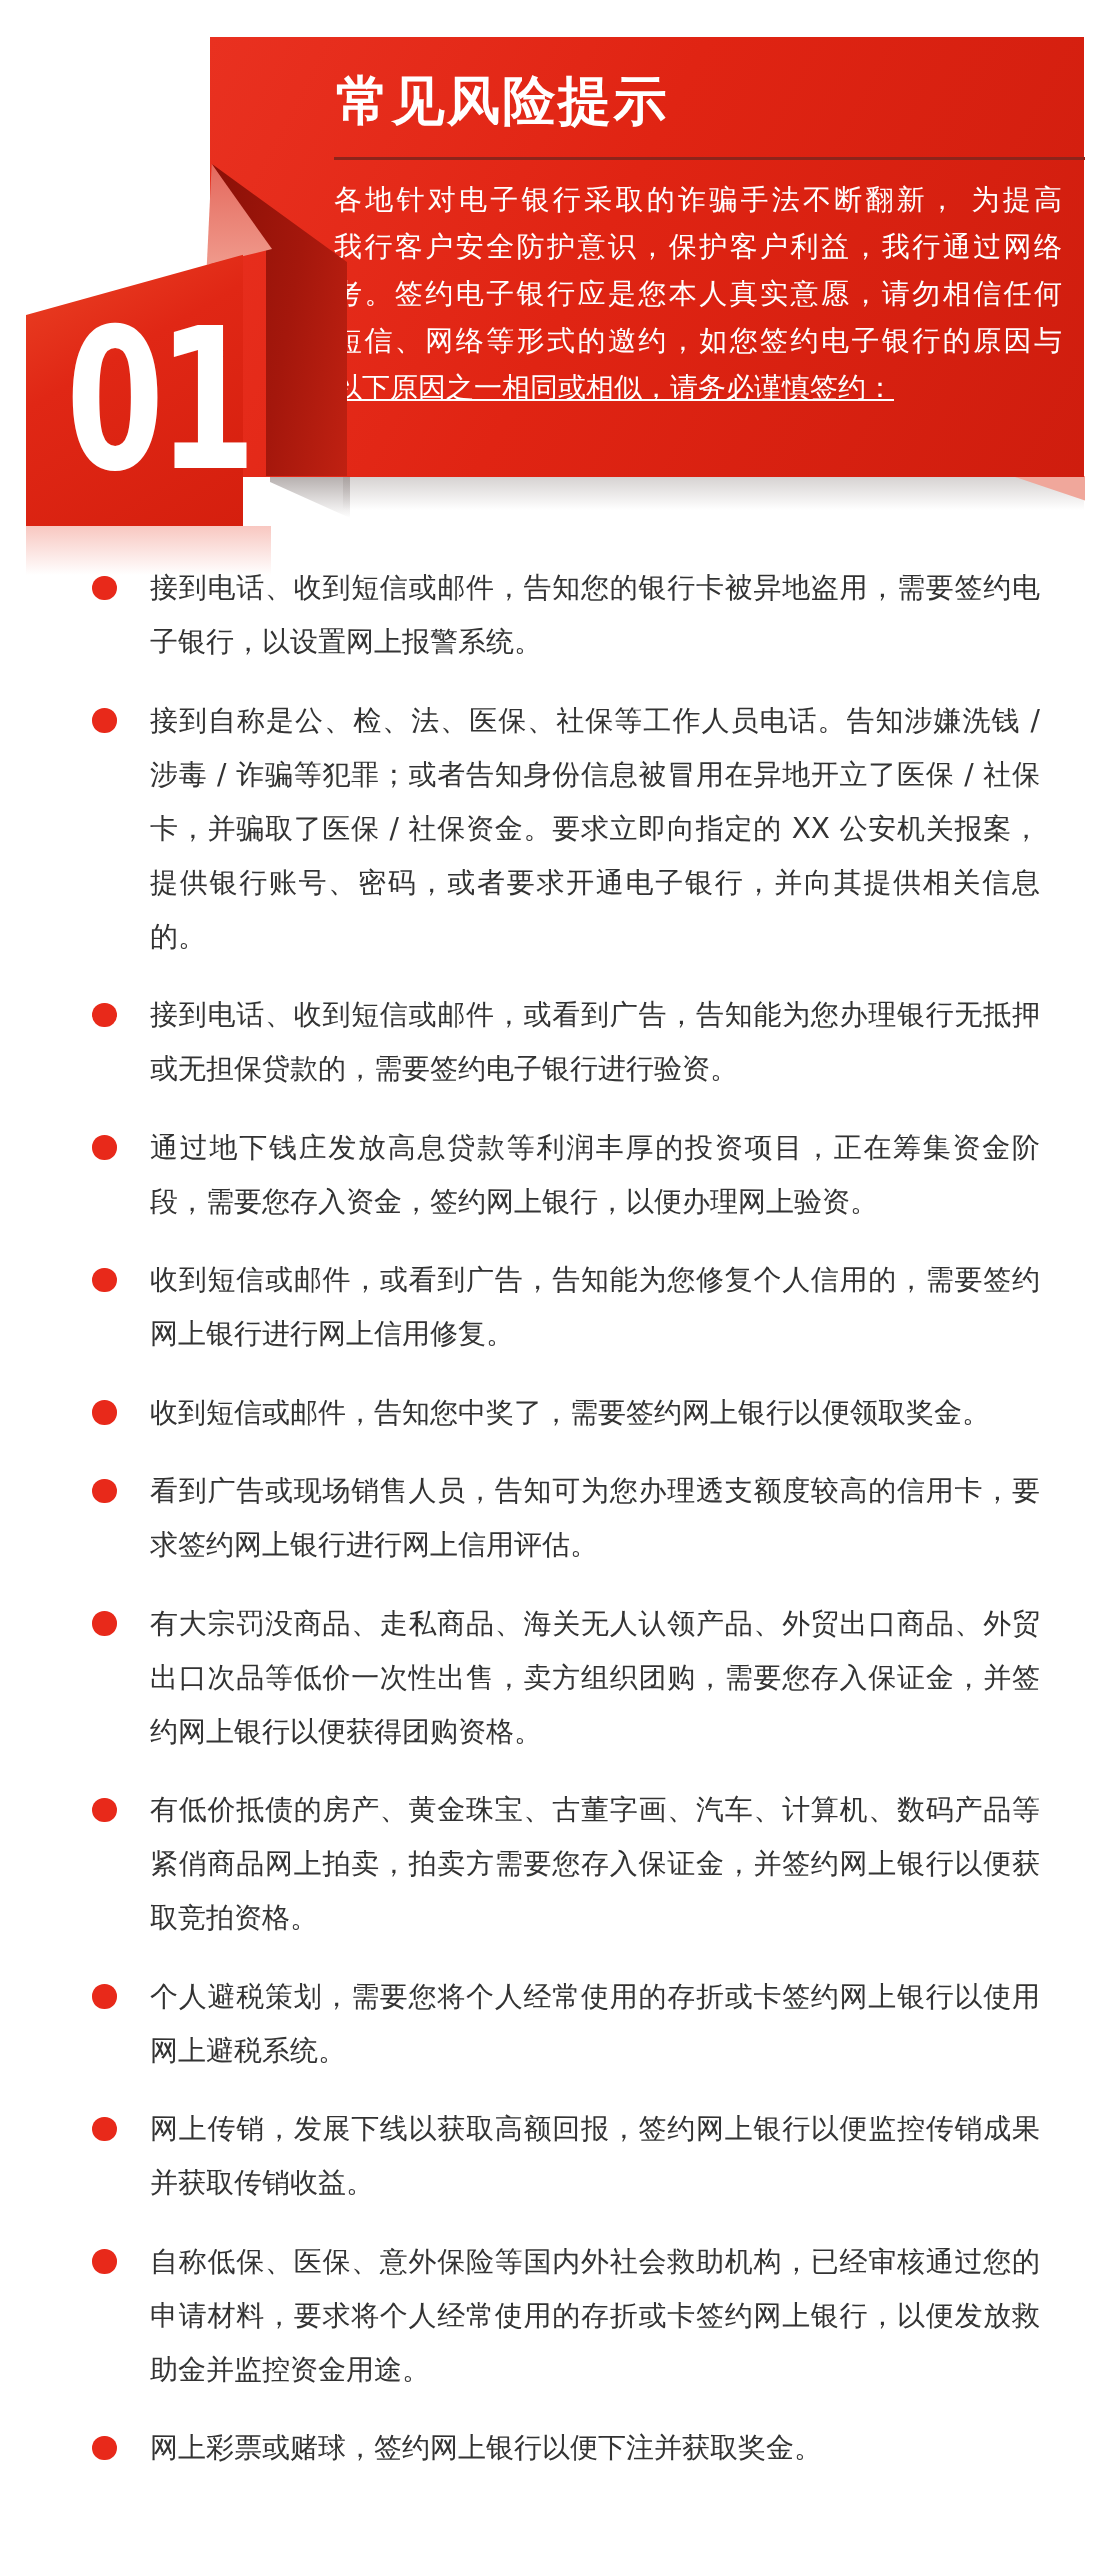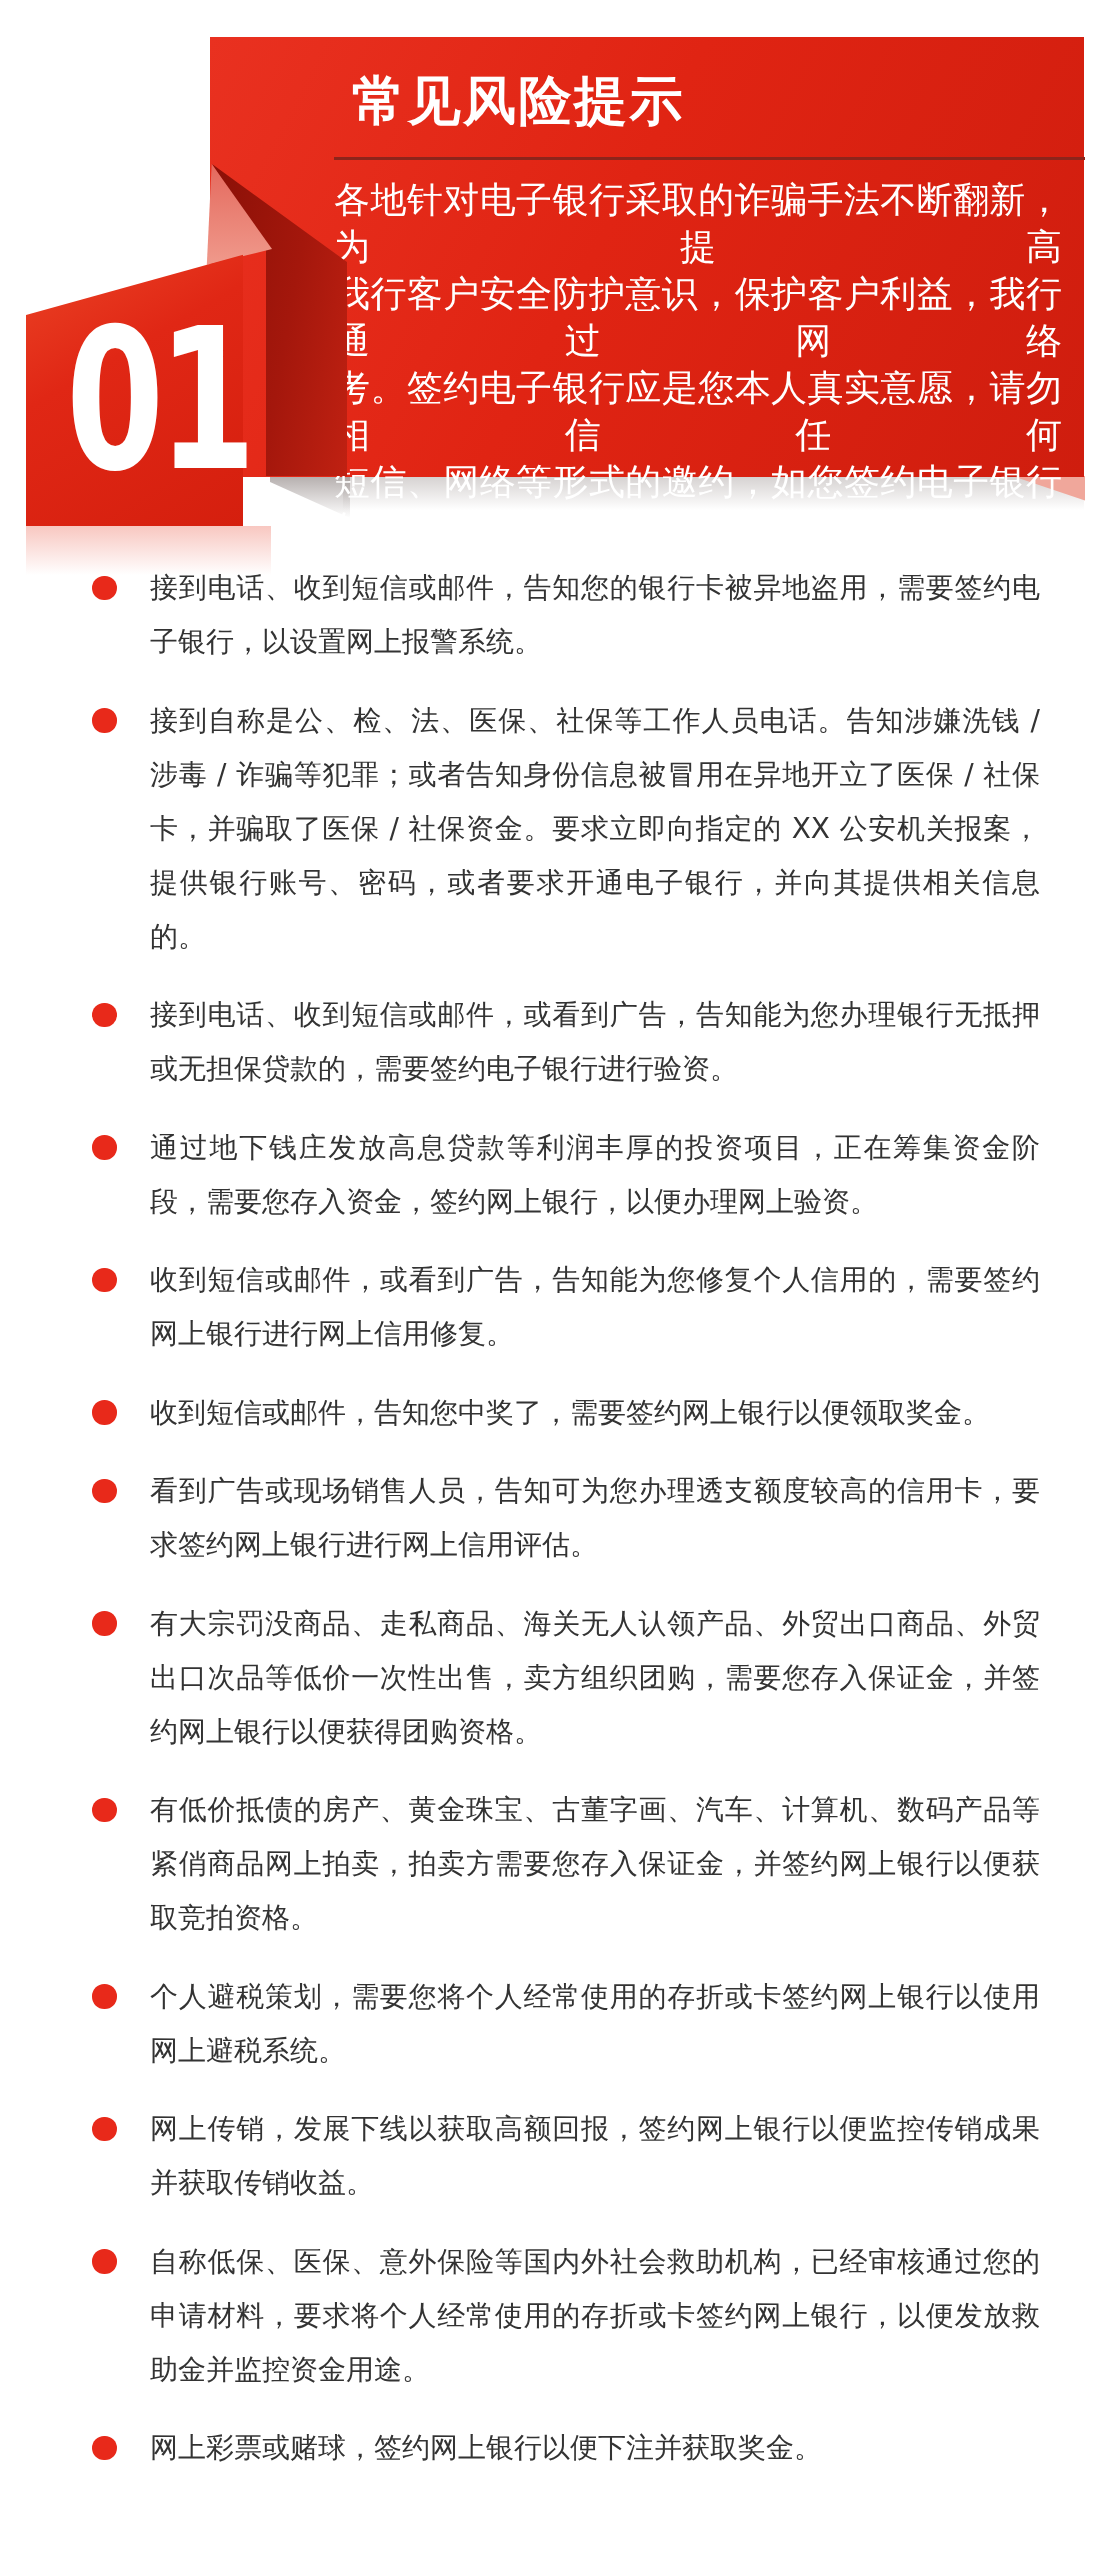--- a/index.html
+++ b/index.html
@@ -16,39 +16,39 @@
 
   
   .banner{
     position:absolute;
     left:210px;top:37px;width:874px;height:440px;
     background:linear-gradient(118deg,#e93120 0%,#e02413 45%,#cf1d0e 100%);
     z-index:1;
   }
   .banner-title{
     position:absolute;
-    left:142px;top:34px;
+    left:126px;top:34px;
     color:#ffffff;
     font-size:53px;font-weight:bold;
     letter-spacing:2.5px;
     line-height:59px;
     white-space:nowrap;
   }
   .banner-divider{
     position:absolute;
     left:124px;top:120px;
     width:751px;height:3.1px;
     background:#8d241b;
   }
   .banner-intro{
     position:absolute;
     left:124px;top:139px;
     width:728px;
     color:#ffffff;
-    font-size:36px;
+    font-size:28px;
     line-height:47px;
   }
   .intro-line{
     text-align:justify;
     text-align-last:justify;
     white-space:normal;
   }
   .intro-line.last{
     text-align-last:left;
     text-decoration:underline;

